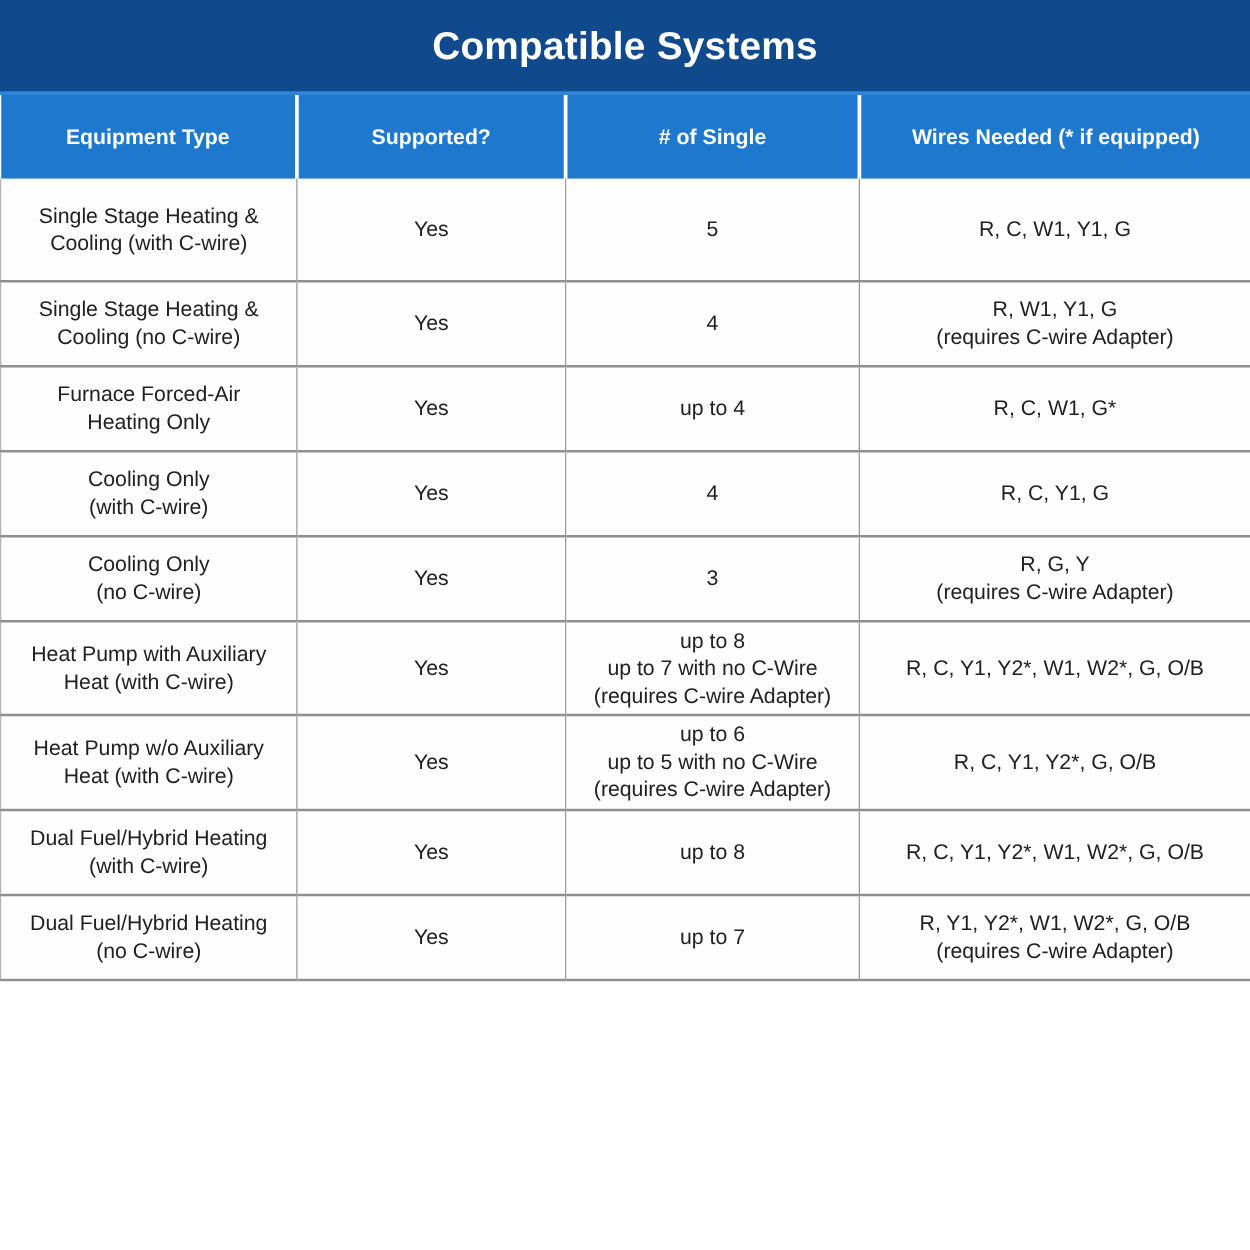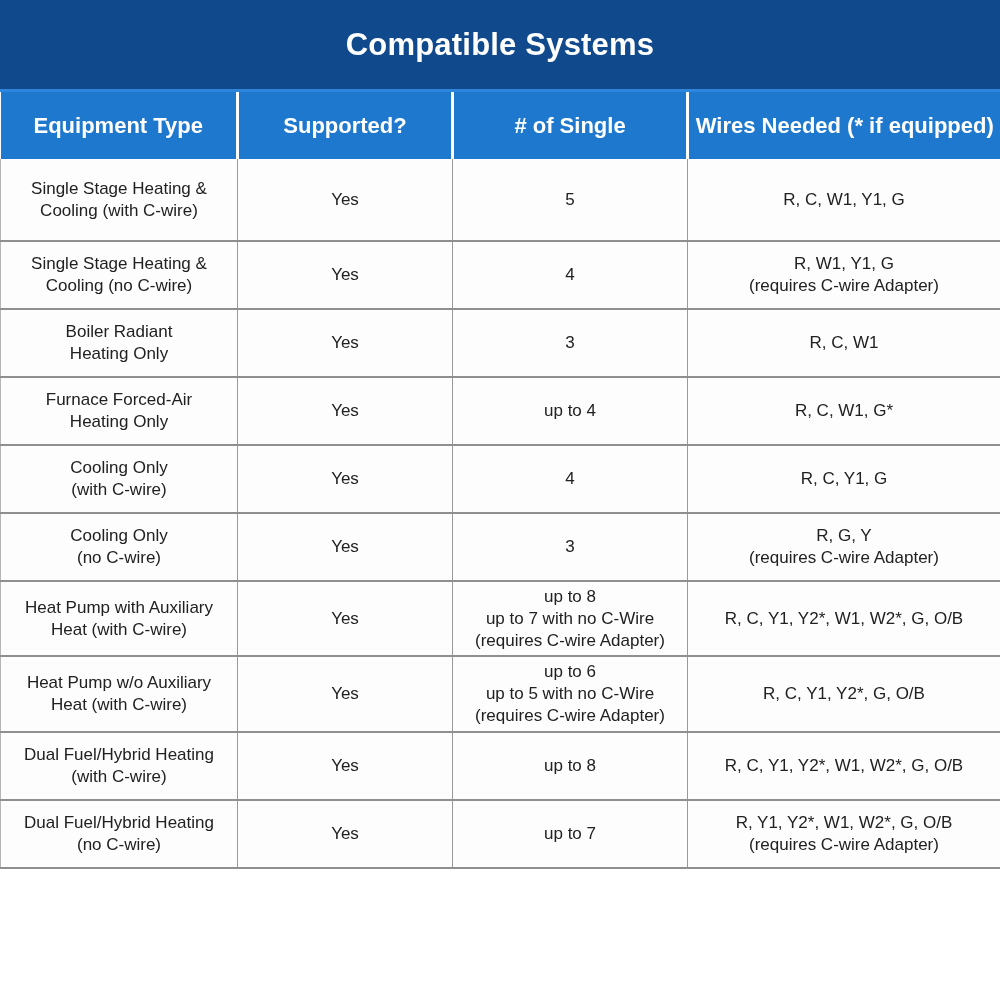--- a/index.html
+++ b/index.html
@@ -9,21 +9,21 @@
     color: #1f1f1f;
   }
   .page {
     width: 1000px;
     height: 1000px;
     background: #ffffff;
     overflow: hidden;
   }
   .title-bar {
     width: 1000px;
-    height: 92px;
+    height: 76px;
     background: #104a8c;
     border-bottom: 3px solid #2e85dc;
     display: flex;
     align-items: center;
     justify-content: center;
   }
   .title-bar span {
     color: #ffffff;
     font-size: 31px;
     font-weight: 700;
@@ -36,21 +36,21 @@
     background: #fdfdfd;
   }
   col.c1 { width: 237px; }
   col.c2 { width: 215px; }
   col.c3 { width: 235px; }
   col.c4 { width: 313px; }
   thead th {
     height: 67px;
     background: #1e78cd;
     color: #ffffff;
-    font-size: 22px;
+    font-size: 17px;
     font-weight: 700;
     text-align: center;
     vertical-align: middle;
     border-right: 3px solid #ffffff;
     padding: 0 6px;
   }
   thead th:last-child { border-right: none; }
   tbody td {
     height: 68px;
     text-align: center;
@@ -103,27 +103,20 @@
       </tr>
       <tr>
         <td>Single Stage Heating &amp;
 Cooling (no C-wire)</td>
         <td>Yes</td>
         <td>4</td>
         <td>R, W1, Y1, G
 (requires C-wire Adapter)</td>
       </tr>
       <tr>
-        <td>Boiler Radiant
-Heating Only</td>
-        <td>Yes</td>
-        <td>3</td>
-        <td>R, C, W1</td>
-      </tr>
-      <tr>
         <td>Furnace Forced-Air
 Heating Only</td>
         <td>Yes</td>
         <td>up to 4</td>
         <td>R, C, W1, G*</td>
       </tr>
       <tr>
         <td>Cooling Only
 (with C-wire)</td>
         <td>Yes</td>

